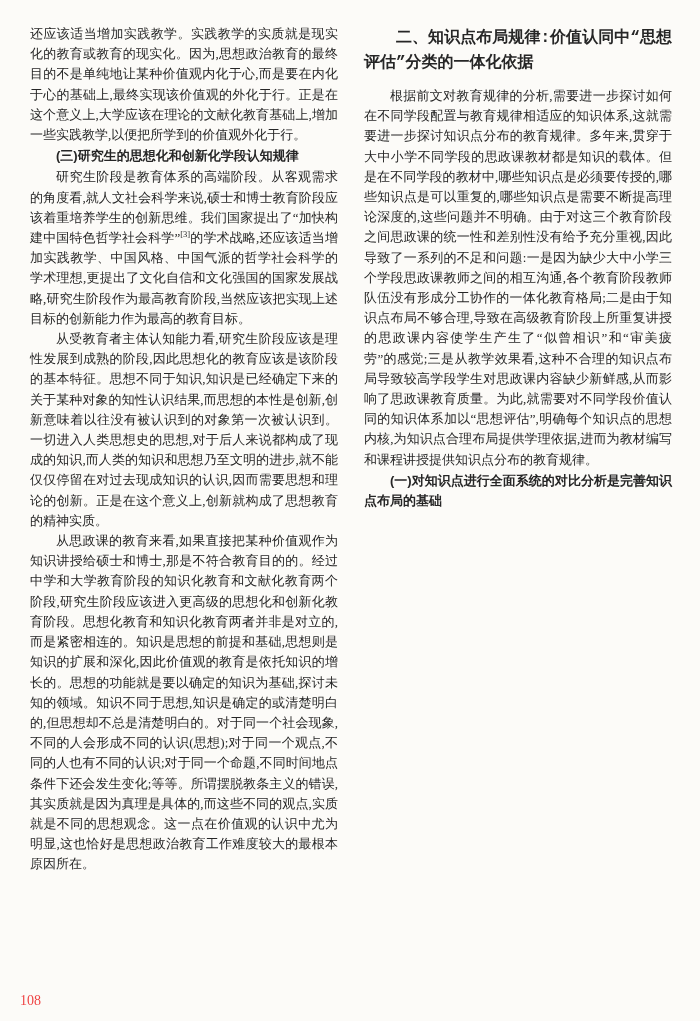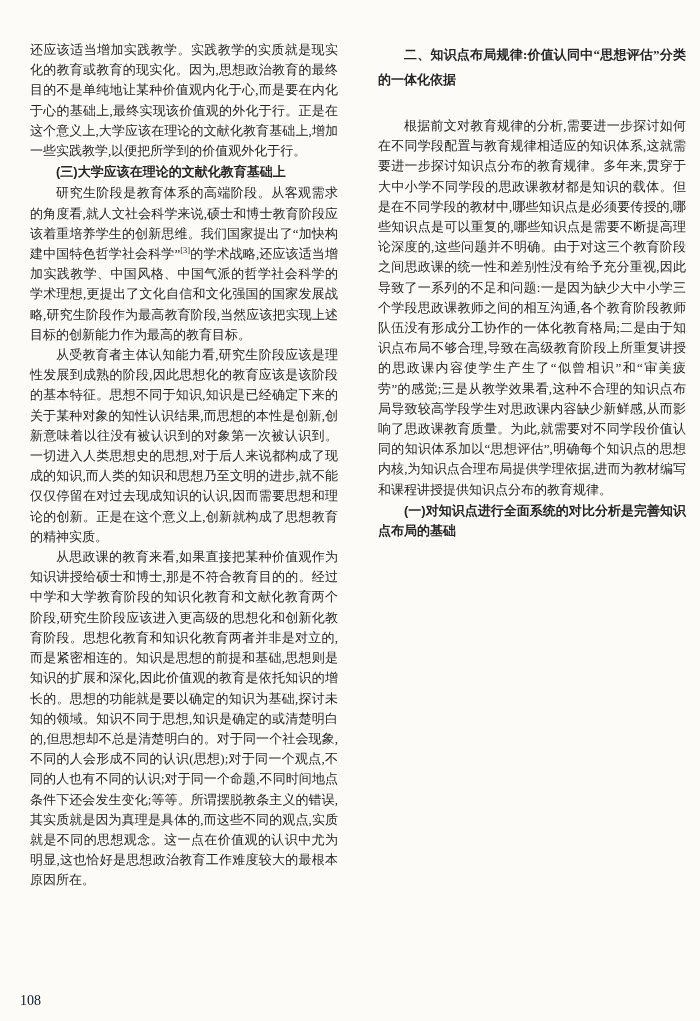--- a/index.html
+++ b/index.html
@@ -7,70 +7,70 @@
     width: 700px;
     height: 1021px;
     background: #fcfbf8;
     color: #262626;
     font-family: "Liberation Serif", "DejaVu Serif", serif;
     overflow: hidden;
     position: relative;
   }
   .page {
     position: absolute;
-    top: 40px;
+    top: 24px;
     left: 30px;
     width: 642px;
     display: flex;
-    gap: 40px;
+    gap: 26px;
   }
   .col {
     width: 308px;
     flex: 0 0 308px;
     text-align: justify;
     font-size: 13px;
     line-height: 20.2px;
   }
   .col p { margin: 0; text-indent: 2em; }
   .col p.cont { text-indent: 0; }
   .subhead {
     font-weight: bold;
     font-family: "Liberation Sans", "DejaVu Sans", sans-serif;
     margin: 1px 0 !important;
   }
   .mainhead {
     font-weight: bold;
-    font-family: Liberation Serif, serif;
-    font-size: 13px;
+    font-family: Liberation Mono, monospace;
+    font-size: 16px;
     line-height: 25px;
-    margin: 2px 0 24px 0;
+    margin: 2px 0 10px 0;
     text-indent: 2em;
     text-align: justify;
   }
   .cite {
     font-size: 8.5px;
     vertical-align: super;
     line-height: 0;
   }
   .pagenum {
     position: absolute;
     left: 20px;
     bottom: 12px;
     font-size: 14px;
-    color: #0f172a;
+    color: #ef4444;
   }
 </style>
 </head>
 <body>
 
 <div class="page">
 
   <div class="col">
     <p class="cont">还应该适当增加实践教学。实践教学的实质就是现实化的教育或教育的现实化。因为,思想政治教育的最终目的不是单纯地让某种价值观内化于心,而是要在内化于心的基础上,最终实现该价值观的外化于行。正是在这个意义上,大学应该在理论的文献化教育基础上,增加一些实践教学,以便把所学到的价值观外化于行。</p>
-    <p class="subhead">(三)大学应该在理论的文献化教育基础上</p>
+    <p class="subhead">(三)研究生的思想化和创新化学段认知规律</p>
     <p><span>研究生阶段是教育体系的高端阶段。从客观需求的角度看,就人文社会科学来说,硕士和博士教育阶段应该着重培养学生的创新思维。我们国家提出了“加快构建中国特色哲学社会科学”</span><sup class="cite">[3]</sup><span>的学术战略,还应该适当增加实践教学、中国风格、中国气派的哲学社会科学的学术理想,更提出了文化自信和文化强国的国家发展战略,研究生阶段作为最高教育阶段,当然应该把实现上述目标的创新能力作为最高的教育目标。</span></p>
     <p>从受教育者主体认知能力看,研究生阶段应该是理性发展到成熟的阶段,因此思想化的教育应该是该阶段的基本特征。思想不同于知识,知识是已经确定下来的关于某种对象的知性认识结果,而思想的本性是创新,创新意味着以往没有被认识到的对象第一次被认识到。一切进入人类思想史的思想,对于后人来说都构成了现成的知识,而人类的知识和思想乃至文明的进步,就不能仅仅停留在对过去现成知识的认识,因而需要思想和理论的创新。正是在这个意义上,创新就构成了思想教育的精神实质。</p>
     <p>从思政课的教育来看,如果直接把某种价值观作为知识讲授给硕士和博士,那是不符合教育目的的。经过中学和大学教育阶段的知识化教育和文献化教育两个阶段,研究生阶段应该进入更高级的思想化和创新化教育阶段。思想化教育和知识化教育两者并非是对立的,而是紧密相连的。知识是思想的前提和基础,思想则是知识的扩展和深化,因此价值观的教育是依托知识的增长的。思想的功能就是要以确定的知识为基础,探讨未知的领域。知识不同于思想,知识是确定的或清楚明白的,但思想却不总是清楚明白的。对于同一个社会现象,不同的人会形成不同的认识(思想);对于同一个观点,不同的人也有不同的认识;对于同一个命题,不同时间地点条件下还会发生变化;等等。所谓摆脱教条主义的错误,其实质就是因为真理是具体的,而这些不同的观点,实质就是不同的思想观念。这一点在价值观的认识中尤为明显,这也恰好是思想政治教育工作难度较大的最根本原因所在。</p>
   </div>
 
   <div class="col">
     <h2 class="mainhead">二、知识点布局规律:价值认同中“思想评估”分类的一体化依据</h2>
     <p>根据前文对教育规律的分析,需要进一步探讨如何在不同学段配置与教育规律相适应的知识体系,这就需要进一步探讨知识点分布的教育规律。多年来,贯穿于大中小学不同学段的思政课教材都是知识的载体。但是在不同学段的教材中,哪些知识点是必须要传授的,哪些知识点是可以重复的,哪些知识点是需要不断提高理论深度的,这些问题并不明确。由于对这三个教育阶段之间思政课的统一性和差别性没有给予充分重视,因此导致了一系列的不足和问题:一是因为缺少大中小学三个学段思政课教师之间的相互沟通,各个教育阶段教师队伍没有形成分工协作的一体化教育格局;二是由于知识点布局不够合理,导致在高级教育阶段上所重复讲授的思政课内容使学生产生了“似曾相识”和“审美疲劳”的感觉;三是从教学效果看,这种不合理的知识点布局导致较高学段学生对思政课内容缺少新鲜感,从而影响了思政课教育质量。为此,就需要对不同学段价值认同的知识体系加以“思想评估”,明确每个知识点的思想内核,为知识点合理布局提供学理依据,进而为教材编写和课程讲授提供知识点分布的教育规律。</p>
     <p class="subhead">(一)对知识点进行全面系统的对比分析是完善知识点布局的基础</p>
   </div>

